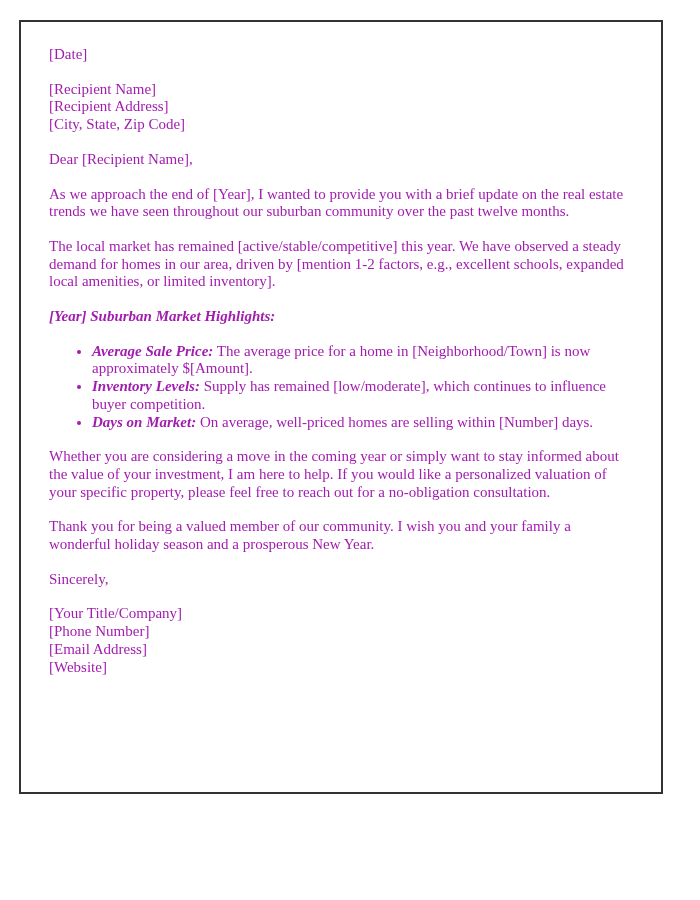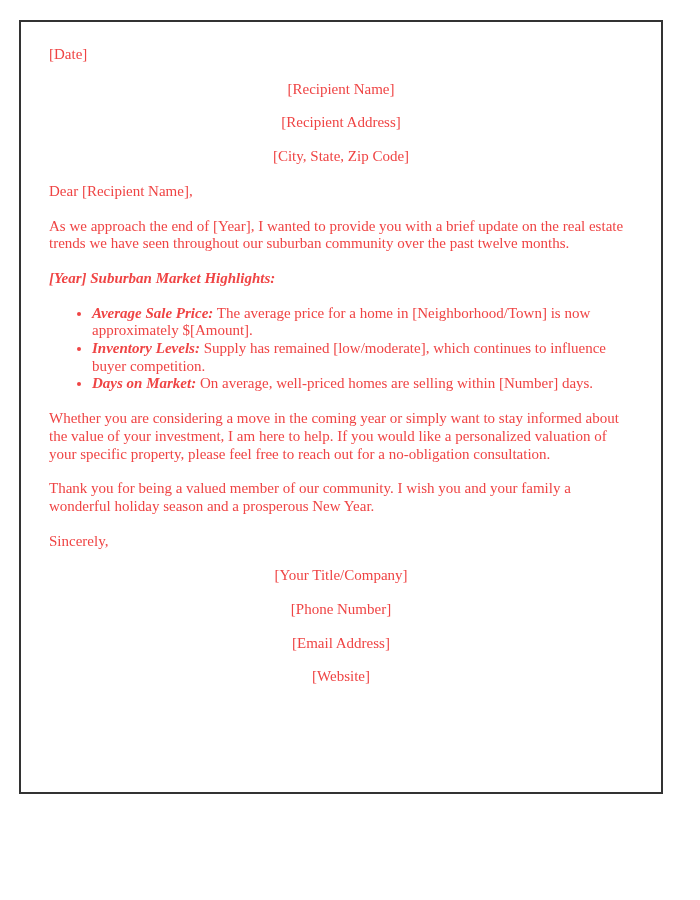--- a/index.html
+++ b/index.html
@@ -19,30 +19,29 @@
   }
   .letter-frame {
     position: absolute;
     left: 19px;
     top: 20px;
     width: 644px;
     height: 774px;
     border: 2px solid #333333;
     background: #ffffff;
     padding: 24px 28px;
-    color: #ef4444;
+    color: #a21caf;
     font-size: 15px;
     line-height: 17.7px;
   }
   .para {
     margin: 0 0 17px 0;
   }
   .line {
-    margin: 16px;
-    text-align: center;
+    margin: 0;
   }
   .bold {
     font-weight: bold;
     font-style: italic;
   }
   ul.highlights {
     margin: 17px 0;
     padding-left: 43px;
     list-style-type: disc;
   }
@@ -62,20 +61,21 @@
     <div class="para">
       <p class="line">[Recipient Name]</p>
       <p class="line">[Recipient Address]</p>
       <p class="line">[City, State, Zip Code]</p>
     </div>
 
     <p class="para">Dear [Recipient Name],</p>
 
     <p class="para">As we approach the end of [Year], I wanted to provide you with a brief update on the real estate trends we have seen throughout our suburban community over the past twelve months.</p>
 
+    <p class="para">The local market has remained [active/stable/competitive] this year. We have observed a steady demand for homes in our area, driven by [mention 1-2 factors, e.g., excellent schools, expanded local amenities, or limited inventory].</p>
 
     <p class="para bold">[Year] Suburban Market Highlights:</p>
 
     <ul class="highlights">
       <li><span class="bold">Average Sale Price:</span><span> The average price for a home in [Neighborhood/Town] is now approximately $[Amount].</span></li>
       <li><span class="bold">Inventory Levels:</span><span> Supply has remained [low/moderate], which continues to influence buyer competition.</span></li>
       <li><span class="bold">Days on Market:</span><span> On average, well-priced homes are selling within [Number] days.</span></li>
     </ul>
 
     <p class="para">Whether you are considering a move in the coming year or simply want to stay informed about the value of your investment, I am here to help. If you would like a personalized valuation of your specific property, please feel free to reach out for a no-obligation consultation.</p>

